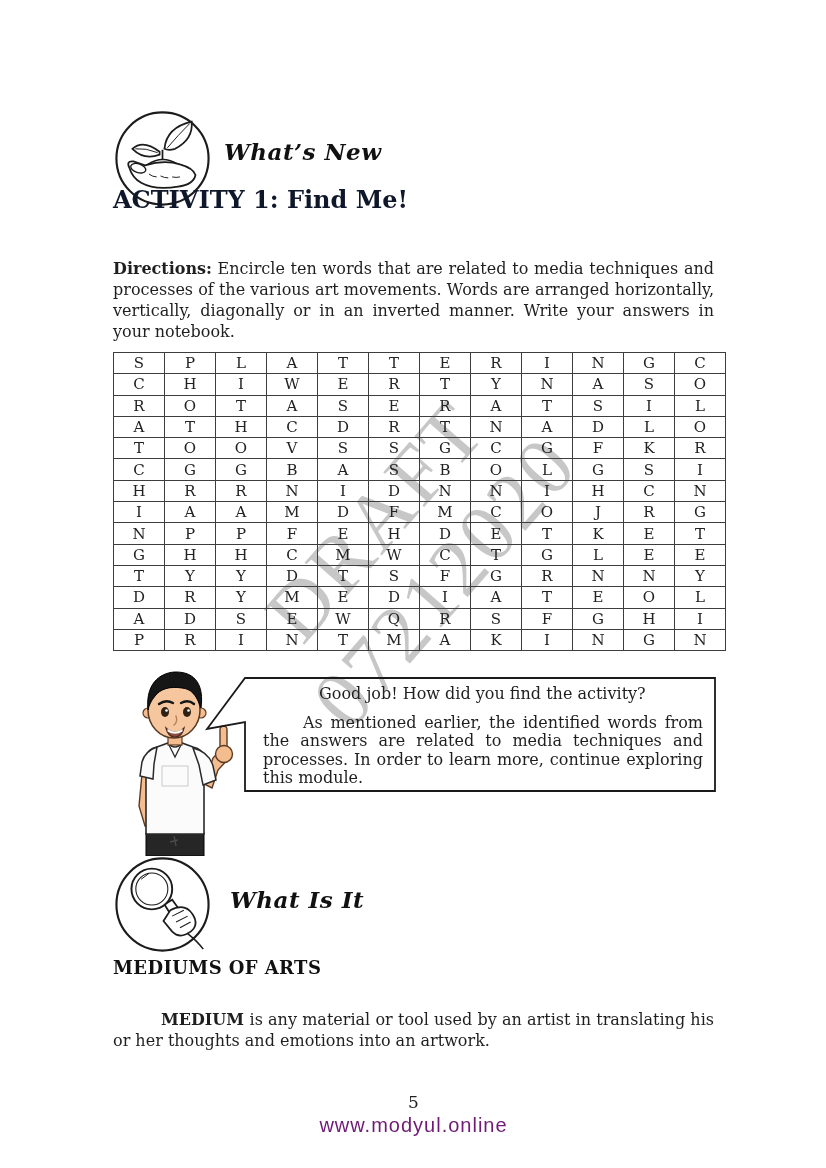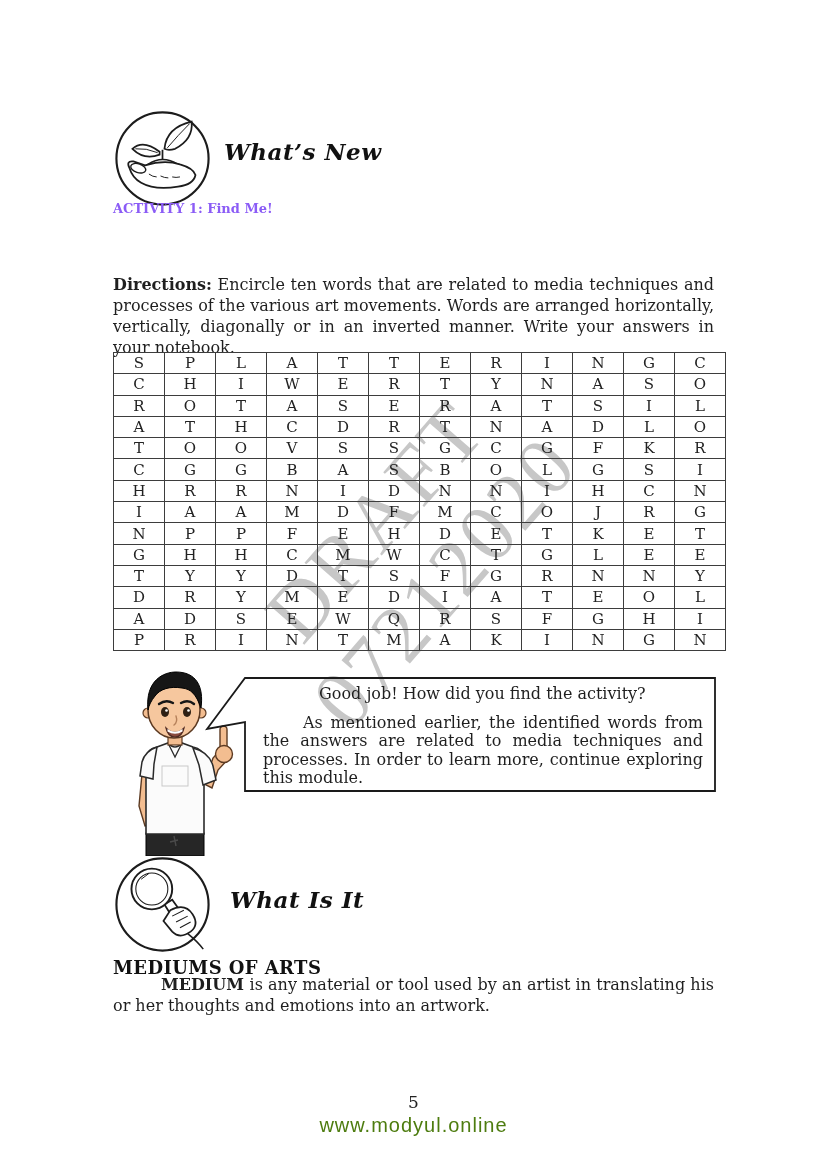--- a/index.html
+++ b/index.html
@@ -10,21 +10,21 @@
   }
   .page{position:absolute;inset:0;}
 
   
   .section-head-icon{position:absolute;width:97px;height:97px;}
   .big-title{
     position:absolute;font-size:23px;font-weight:bold;font-style:italic;
     color:#111;letter-spacing:.5px;
   }
   .activity-heading{
-    position:absolute;left:113px;top:201px;font-size:13px;font-weight:bold;color:#8b5cf6;
+    position:absolute;left:113px;top:185px;font-size:24px;font-weight:bold;color:#0f172a;
   }
 
   .para{
     position:absolute;left:113px;width:601px;font-size:16px;line-height:21px;
     text-align:justify;color:#1f1f1f;
   }
   .bold{font-weight:bold;padding-right:.35em;}
 
   
   .grid-wrap{position:absolute;left:113px;top:352px;z-index:2;}
@@ -50,21 +50,21 @@
   }
   .bubble-line1{text-indent:56px;margin:0 0 10px 0;}
   .bubble-para2{text-indent:40px;text-align:justify;margin:0;}
 
   .boy{position:absolute;left:100px;top:666px;z-index:2;}
 
   .center-heading{
     position:absolute;left:113px;width:601px;top:957px;text-align:left;
     font-size:18px;font-weight:bold;color:#111;letter-spacing:.4px;
   }
-  .medium-para{top:958px;}
+  .medium-para{top:993px;}
   .medium-para .indent{display:inline-block;width:48px;}
 
   .footer-page{
     position:absolute;left:113px;width:601px;top:1092px;text-align:center;
     font-size:17px;color:#222;
   }
   .footer-site{
     position:absolute;left:113px;width:601px;top:1114px;text-align:center;
     font-family:"Liberation Sans",sans-serif;font-size:20px;letter-spacing:1px;
   }
@@ -89,21 +89,21 @@
 
       <path d="M16,60 q-4,-8 4,-7 l12,4 q20,-6 36,-1 q14,4 16,11 q-2,10 -18,12 q-24,4 -38,-4 q-9,-5 -12,-15 z" fill="#ffffff" stroke="#1c1c1c" stroke-width="1.8"></path>
       <ellipse cx="25" cy="60" rx="8" ry="4.5" fill="#ffffff" stroke="#1c1c1c" stroke-width="1.4" transform="rotate(18 25 60)"></ellipse>
       <path d="M36,66 q4,3 8,3 M48,68 q4,2 8,2 M60,69 q4,1 8,0" fill="none" stroke="#1c1c1c" stroke-width="1"></path>
     </svg>
   </div>
   <div class="big-title" style="left:224px;top:138px;">What’s New</div>
 
   <div class="activity-heading">ACTIVITY 1: Find Me!</div>
 
-  <p class="para" style="top:258px;">
+  <p class="para" style="top:242px;">
     <span class="bold">Directions:</span><span>Encircle ten words that are related to media techniques and processes of the various art movements. Words are arranged horizontally, vertically, diagonally or in an inverted manner. Write your answers in your notebook.</span>
   </p>
 
   <div class="watermark" style="color: rgb(199, 199, 199);">
     <div>DRAFT</div>
     <div>07212020</div>
   </div>
 
   <div class="grid-wrap">
     <table class="wordgrid">
@@ -381,15 +381,15 @@
   </div>
   <div class="big-title" style="left:230px;top:886px;font-style:italic;">What Is It</div>
 
   <div class="center-heading">MEDIUMS OF ARTS</div>
 
   <p class="para medium-para">
     <span class="indent"></span><span class="bold">MEDIUM</span><span>is any material or tool used by an artist in translating his or her thoughts and emotions into an artwork.</span>
   </p>
 
   <div class="footer-page">5</div>
-  <div class="footer-site" style="color: #4d7c0f;">www.modyul.online</div>
+  <div class="footer-site" style="color: #701a75;">www.modyul.online</div>
 
 </div>
 
 </body></html>

